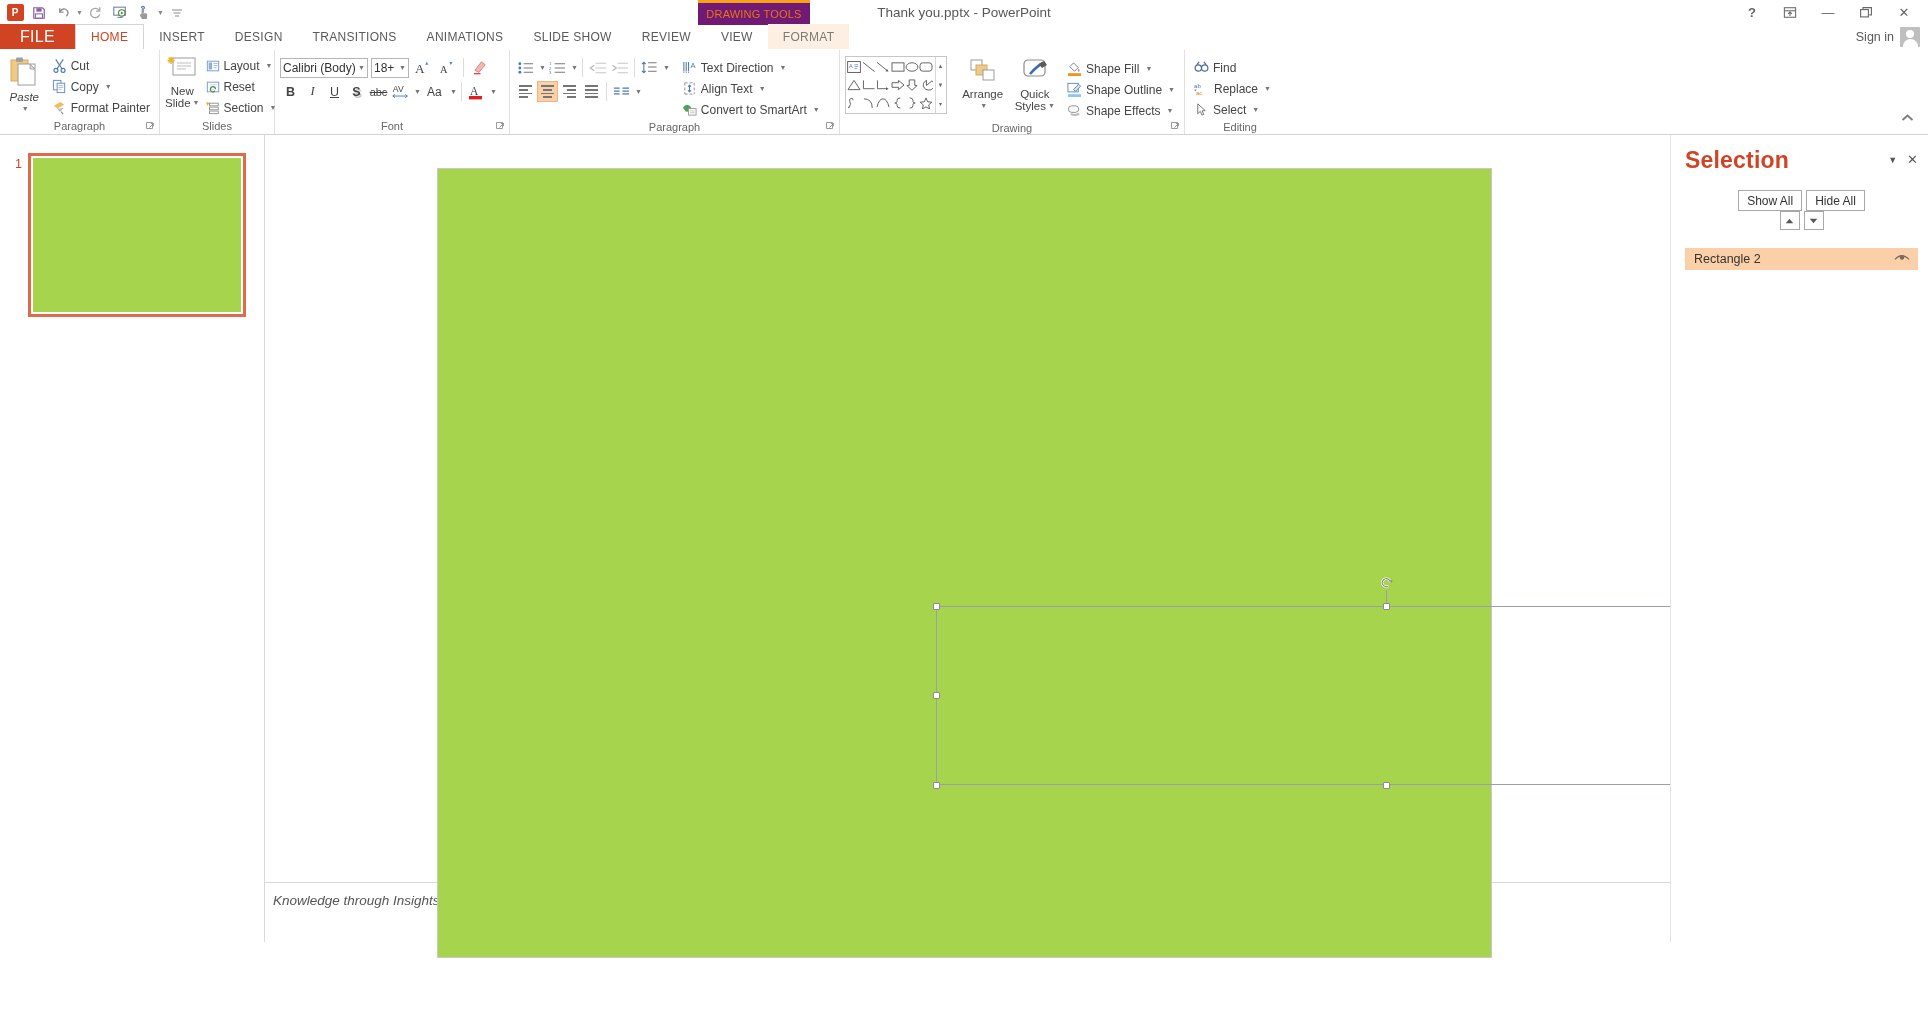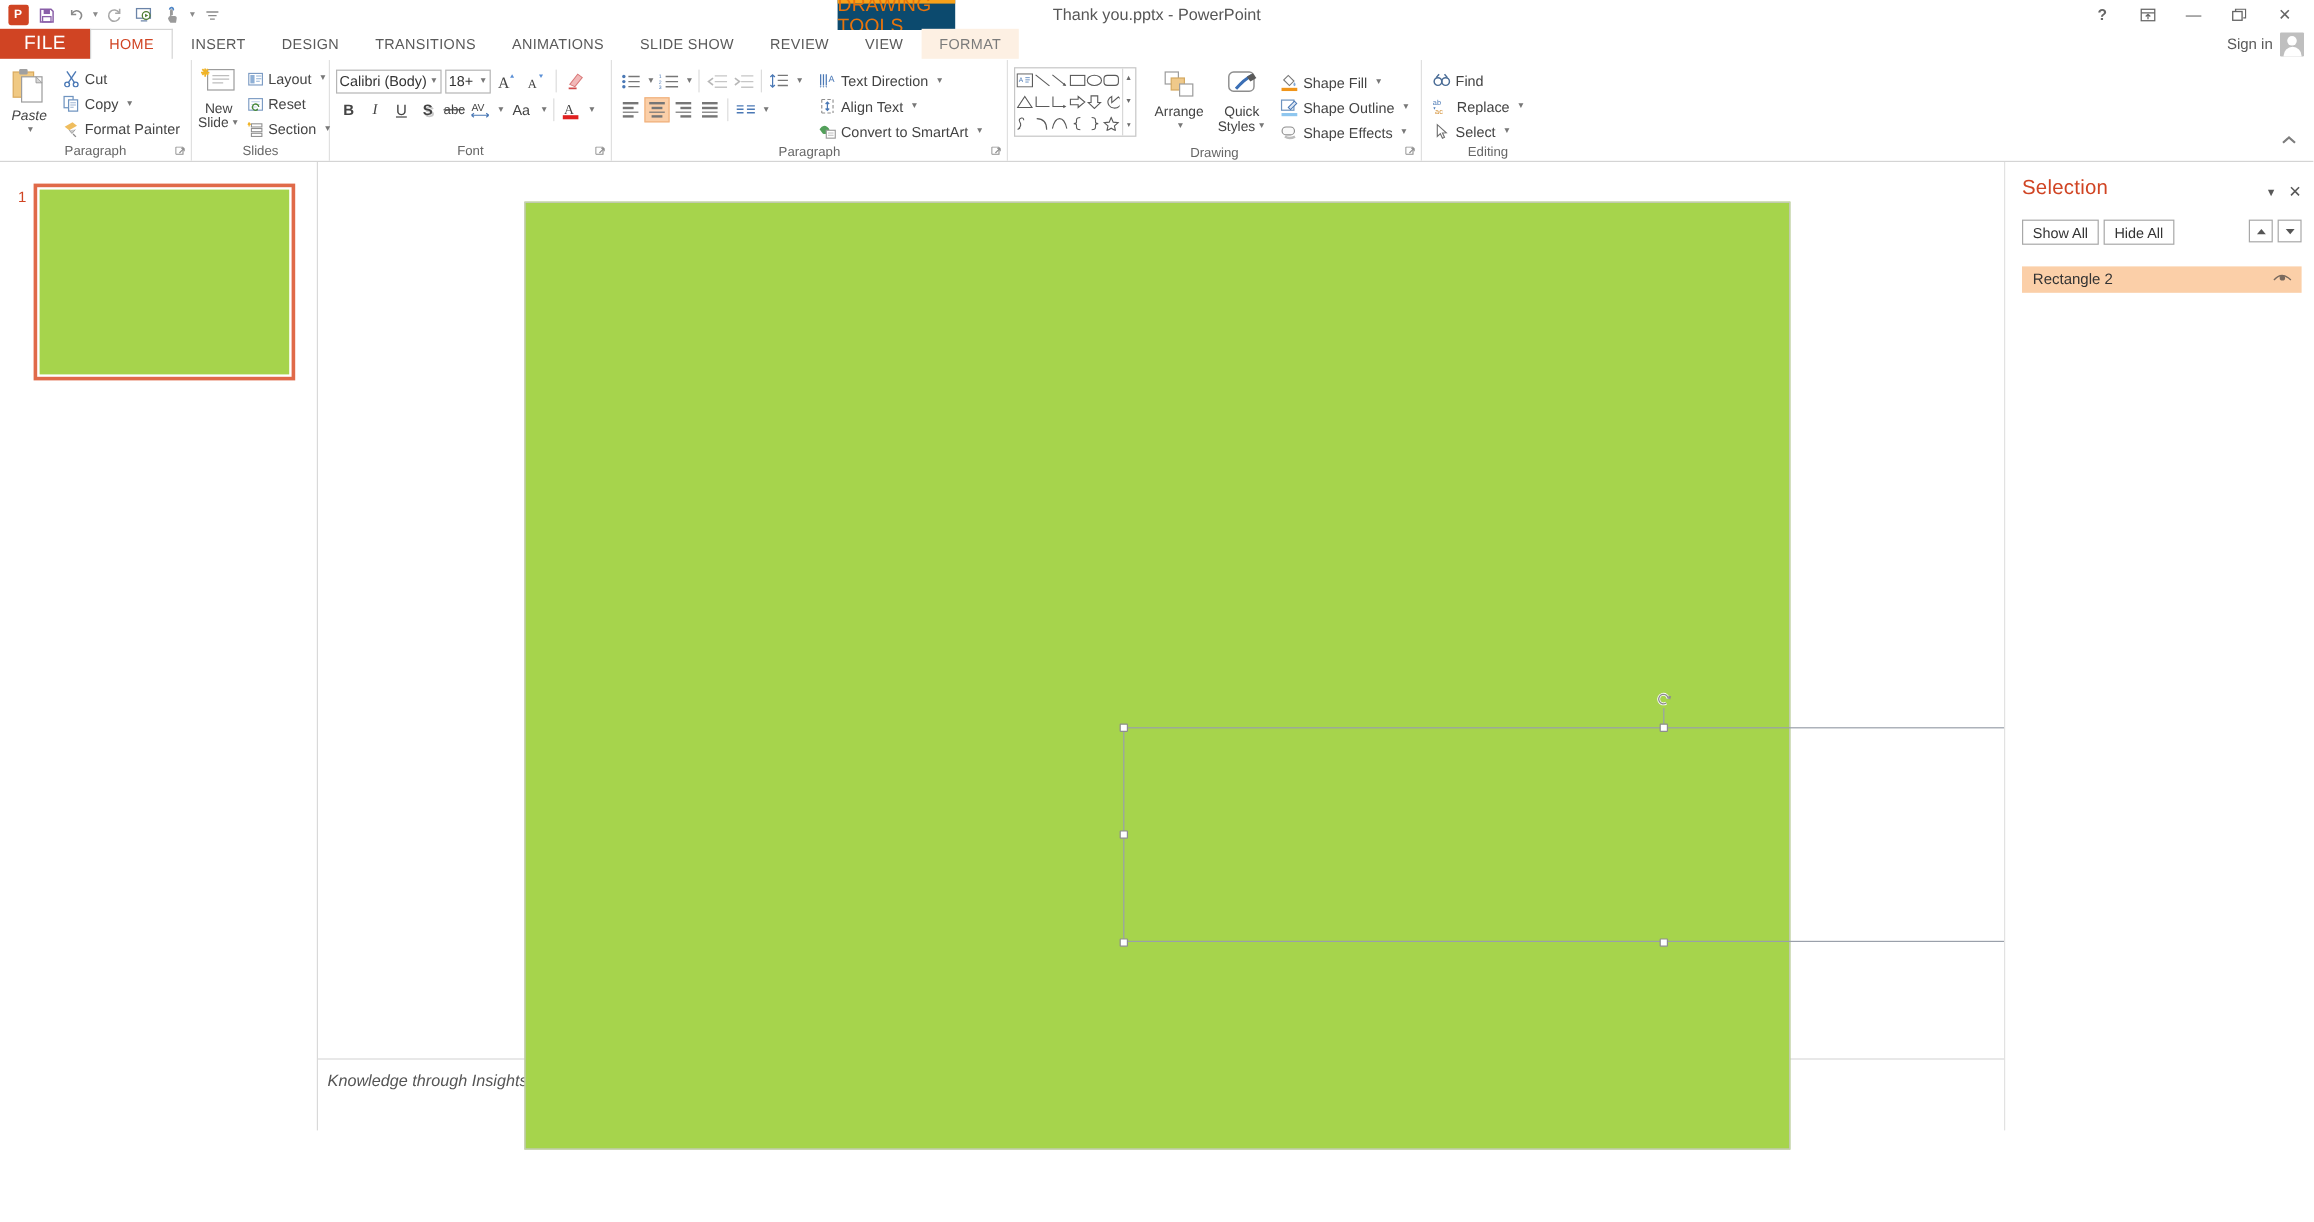--- a/index.html
+++ b/index.html
@@ -24,24 +24,24 @@
     width:17px;height:17px;background:#d04423;border-radius:2px;color:#fff;
     font-size:10px;font-weight:bold;display:flex;align-items:center;justify-content:center;
     font-family:"Liberation Sans",sans-serif;
   }
   .qat-caret { font-size:7px; color:#8a8a8a; }
   .title-center {
     position:absolute; left:0; right:0; text-align:center; font-size:13.5px; color:#575757;
     pointer-events:none;
   }
   .ctx-tab-banner {
-    position:absolute; left:698px; top:0; width:98px; height:25px;
-    background:#0c4a6e; border-top:3px solid #f7a11a;
+    position:absolute; left:698px; top:0; width:112px; height:25px;
+    background:#701a75; border-top:3px solid #f7a11a;
     display:flex;align-items:center;justify-content:center;
-    font-size:16px; color:#e8740c; letter-spacing:.2px;
+    font-size:11px; color:#e8740c; letter-spacing:.2px;
   }
   .win-controls {
     position:absolute; right:6px; top:0; height:25px; display:flex; align-items:center; gap:2px;
   }
   .win-btn { width:36px;height:22px;display:flex;align-items:center;justify-content:center;color:#666;font-size:13px; }
   
   .tabstrip {
     height:25px; display:flex; align-items:flex-end; background:#fff;
     border-bottom:1px solid #fff; position:relative;
   }
@@ -120,24 +120,24 @@
   .handle { position:absolute;width:7px;height:7px;background:#fff;border:1px solid #8d8d8d;border-radius:1px;}
   .rot-stem{position:absolute;width:1px;background:#9aa0aa;}
   .rot-handle{position:absolute;width:12px;height:12px;}
   .notes {
     height:60px; border-top:1px solid #d9d9d9; background:#fff;
     display:flex; align-items:flex-start; padding:10px 0 0 8px;
   }
   .notes span { font-style:italic; color:#555; font-size:13.5px; }
   
   .selpane { width:258px; background:#fff; border-left:1px solid #e2e2e2; padding:12px 10px 0 14px; position:relative;}
-  .selpane-title{font-size:17px;color:#d04423;font-weight:normal;letter-spacing:.2px;}
+  .selpane-title{font-size:23px;color:#d04423;font-weight:bold;letter-spacing:.2px;}
   .selpane-head{display:flex;align-items:flex-start;justify-content:space-between;}
   .selpane-head-btns{display:flex;align-items:center;gap:10px;padding-top:5px;color:#585858;}
-  .selpane-actions{display:flex;justify-content:space-between;margin-top:16px;}
+  .selpane-actions{display:flex;align-items:center;justify-content:space-between;margin-top:16px;flex-direction:column;}
   .pbtn{height:21px;min-width:56px;border:1px solid #a8a8a8;background:#fff;font-size:12px;color:#333;display:flex;align-items:center;justify-content:center;padding:0 8px;}
   .arrbtn{width:20px;height:19px;border:1px solid #a8a8a8;background:#fff;display:flex;align-items:center;justify-content:center;font-size:8px;color:#555;}
   .sel-item{margin-top:18px;height:22px;background:#fbcfa8;display:flex;align-items:center;justify-content:space-between;padding:0 8px 0 9px;font-size:12.5px;color:#333;}
   .collapse-ribbon{position:absolute;right:14px;top:-22px;font-size:10px;color:#7d7d7d;}
 </style>
 </head>
 <body>
 
 <div class="titlebar">
   <div class="qat">

